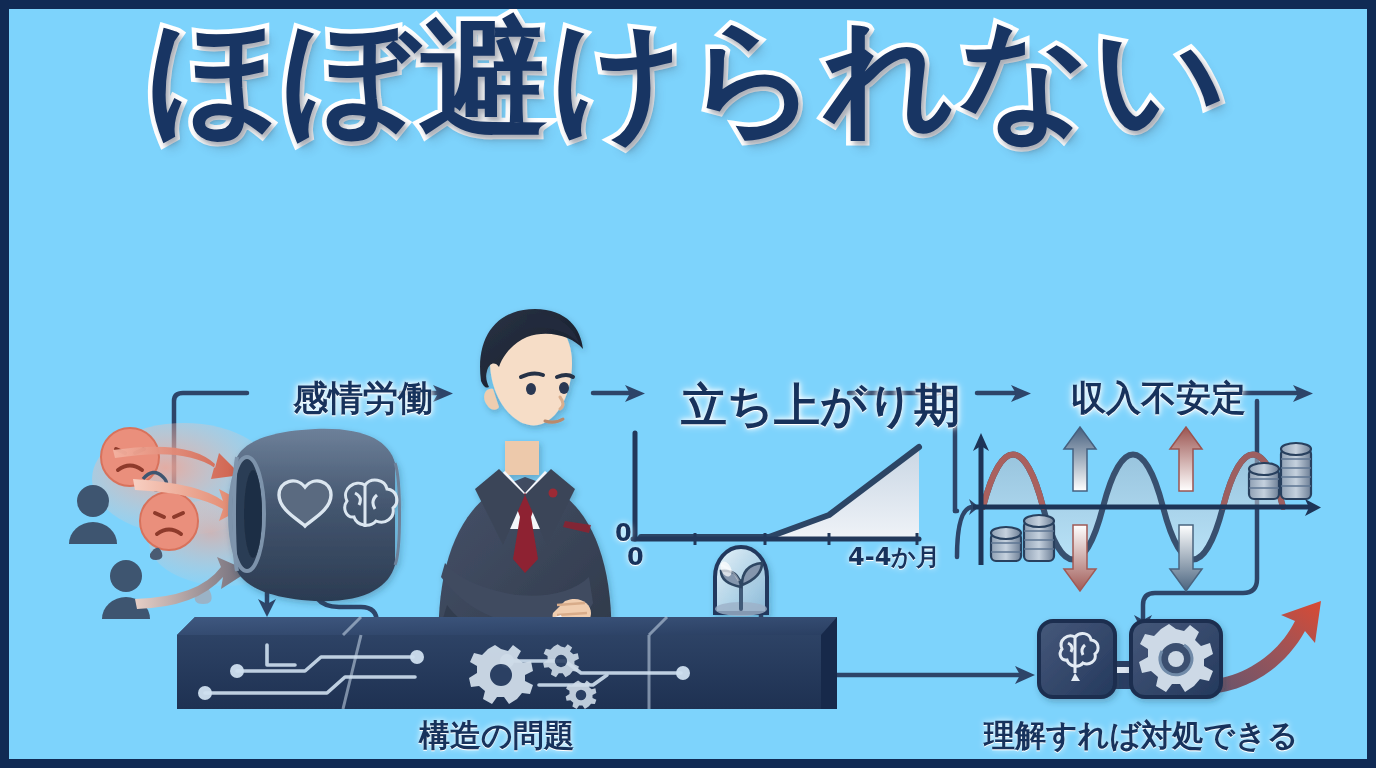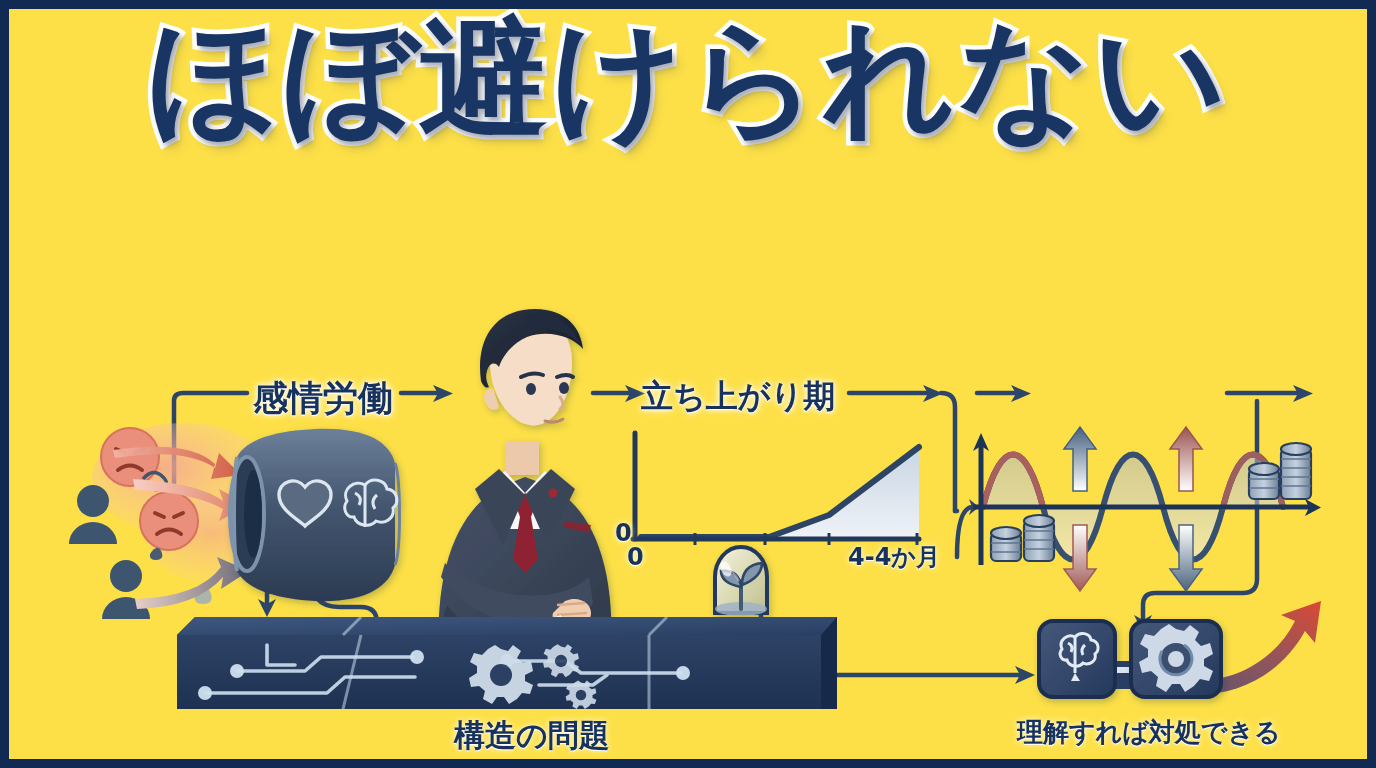--- a/index.html
+++ b/index.html
@@ -3,21 +3,21 @@
 <meta charset="utf-8">
 <title>infographic</title>
 <style>
   html,body{margin:0;padding:0;background:#ffffff;}
   body{
     width:1376px;height:768px;overflow:hidden;
     font-family:"DejaVu Sans","Liberation Sans",sans-serif;
   }
   .frame{
     position:relative;width:1376px;height:768px;
-    background:#fde047;
+    background:#7dd3fc;
     border:9px solid #102a54;
     box-sizing:border-box;
     overflow:hidden;
   }
 
   
   .title-block{
     position:absolute;left:0;top:8px;width:100%;
     text-align:center;pointer-events:none;
   }
@@ -37,20 +37,21 @@
   .title-line.l1{font-size:128px;transform:scaleX(1.02);}
   .title-line.l2{font-size:136px;margin-top:-6px;}
 
   
   .node-label{
     position:absolute;
     font-weight:700;
     color:#17325c;
     white-space:nowrap;
     text-shadow:0 1px 0 #fff, 0 0 5px #fff, 0 0 9px #fff;
+    margin-left:40px;
   }
   .caption{
     position:absolute;
     font-weight:700;
     color:#17325c;
     white-space:nowrap;
     text-shadow:0 1px 0 #fff,0 0 6px #fff;
   }
 
   svg{position:absolute;left:0;top:0;overflow:visible;}
@@ -456,22 +457,23 @@
             <path d="M0,-30 L8,-28 L14,-34 L23,-27 L19,-19 L25,-13 L34,-16 L37,-5 L28,0 L28,7 L37,12 L33,22 L24,20 L18,27 L9,33 L4,25 L-4,25 L-10,33 L-20,27 L-18,18 L-25,12 L-34,14 L-37,3 L-28,-2 L-28,-10 L-36,-15 L-31,-25 L-22,-23 L-15,-30 L-7,-35 Z" fill="#cdd9e6"></path>
             <circle cx="0" cy="0" r="16" fill="#3a4f70"></circle>
             <circle cx="0" cy="0" r="8" fill="#cdd9e6"></circle>
             <path d="M-14,-8 a16,16 0 1 0 22,-6" fill="none" stroke="#6f8aa8" stroke-width="3"></path>
           </g>
         </g>
       </g>
     </svg>
 
     <div class="node-label" style="left:244px;top:366px;font-size:35px;">感情労働</div>
-    <div class="node-label" style="left:632px;top:366px;font-size:32px;">立ち上がり期</div>
+    <div class="node-label" style="left:632px;top:366px;font-size:46px;">立ち上がり期</div>
+    <div class="node-label" style="left:1022px;top:366px;font-size:35px;">収入不安定</div>
 
     <div class="caption" style="left:606px;top:510px;font-size:24px;">0</div>
     <div class="caption" style="left:618px;top:534px;font-size:24px;">0</div>
     <div class="caption" style="left:839px;top:532px;font-size:24px;">4-4か月</div>
 
-    <div class="caption" style="left:410px;top:706px;font-size:31px;margin-left:35px;">構造の問題</div>
-    <div class="caption" style="left:1008px;top:706px;font-size:26px;">理解すれば対処できる</div>
+    <div class="caption" style="left:410px;top:706px;font-size:31px;">構造の問題</div>
+    <div class="caption" style="left:975px;top:706px;font-size:31px;">理解すれば対処できる</div>
   </div>
 </div>
 
 </body></html>

